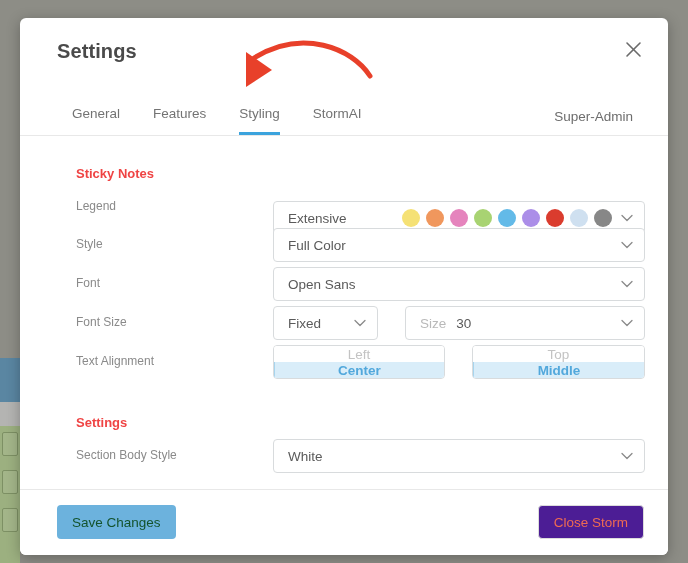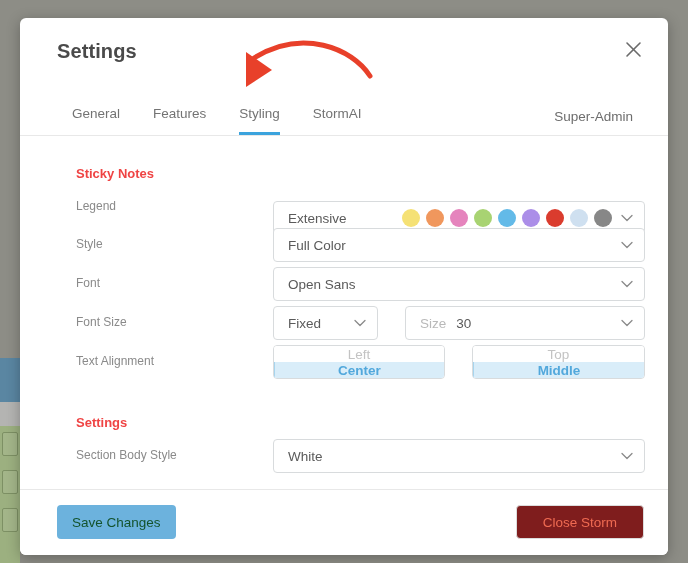--- a/index.html
+++ b/index.html
@@ -209,23 +209,23 @@
     font-size: 13.5px;
     border: none;
     border-radius: 4px;
     cursor: pointer;
     font-family: inherit;
   }
   .btn-close-storm {
     position: absolute;
     right: 24px; top: 15px;
     height: 34px;
-    padding: 0 26px;
+    padding: 0 15px;
     display: flex; align-items: center;
-    background: #7f1d1d;
+    background: #4c1d95;
     color: #ef6b52;
     font-size: 13.5px;
     border: 1px solid #dcdcdc;
     border-radius: 4px;
     cursor: pointer;
     font-family: inherit;
   }
 
   
   #arrow {

